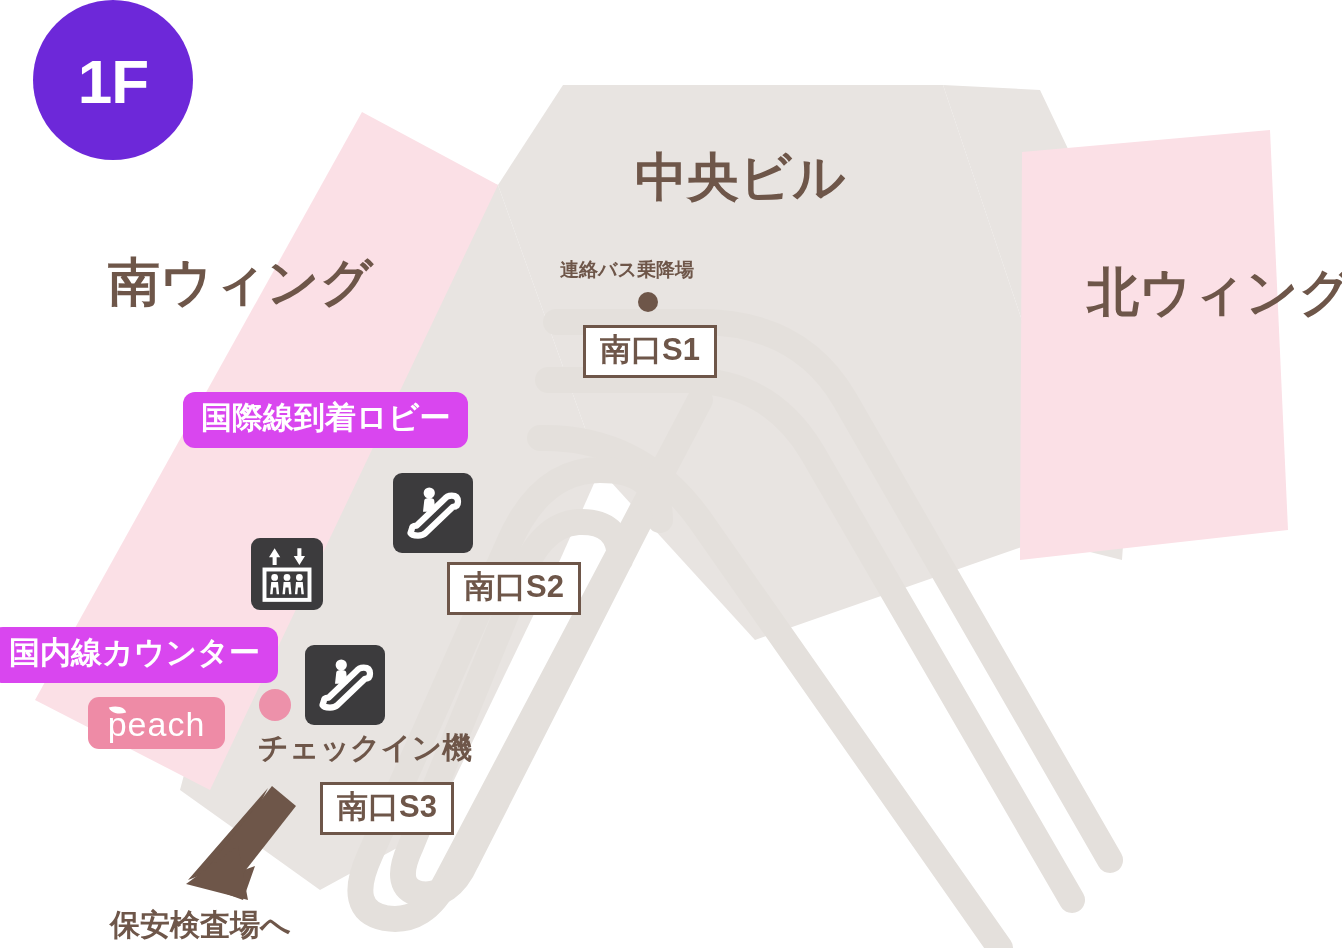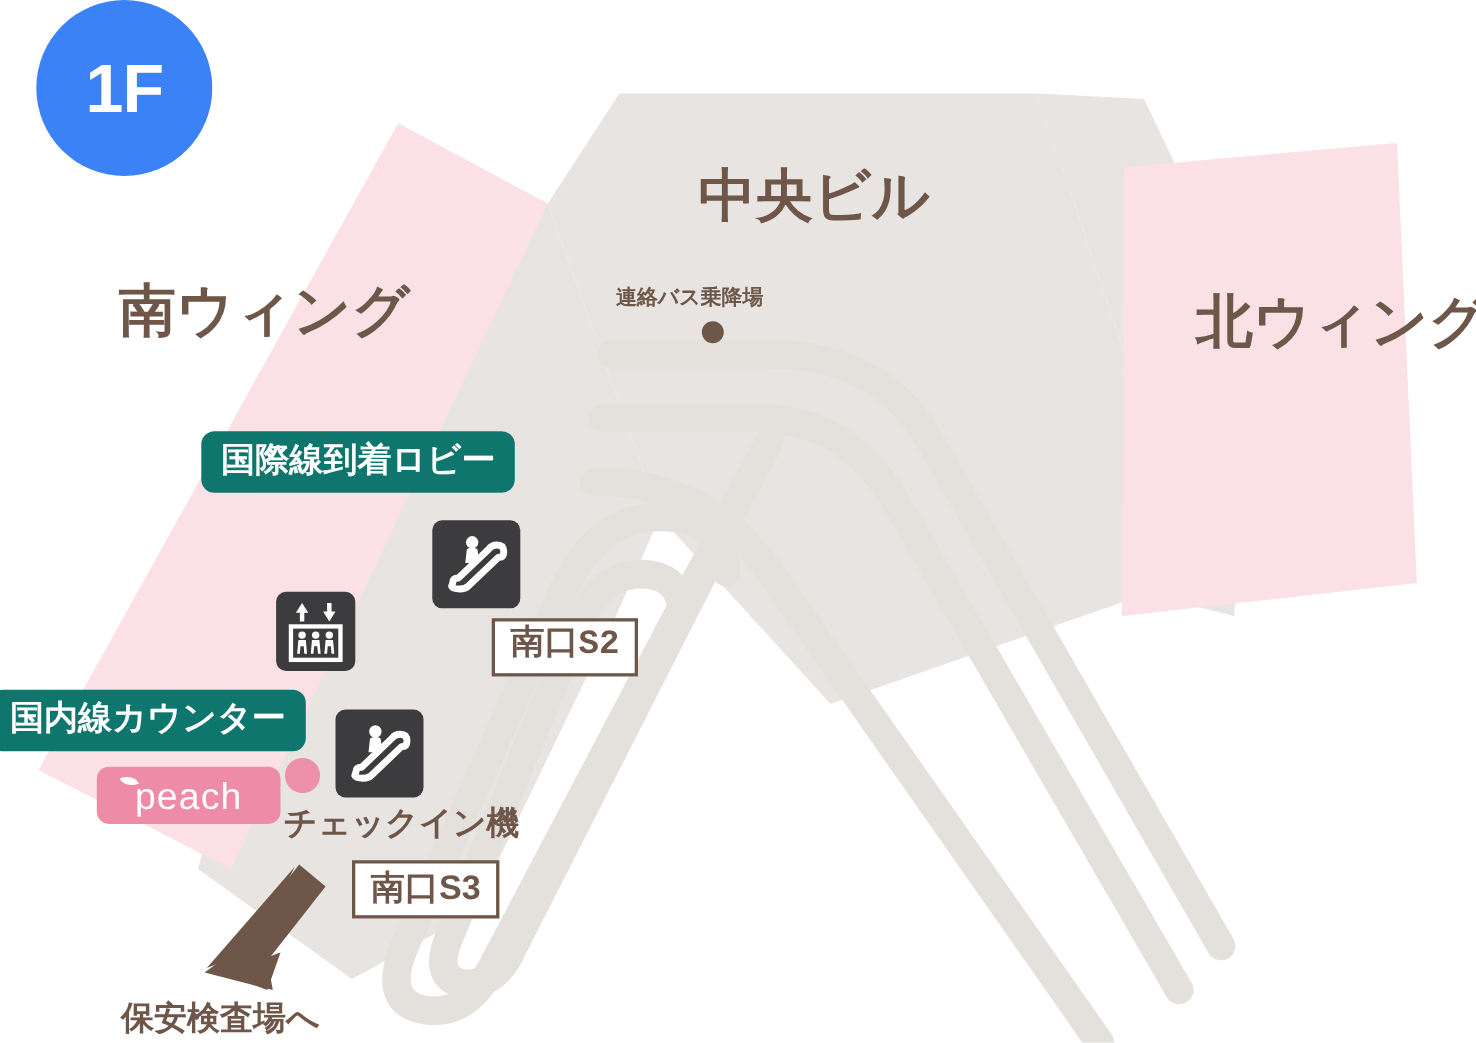--- a/index.html
+++ b/index.html
@@ -26,21 +26,21 @@
   }
 
   
   .floor-badge {
     position: absolute;
     left: 33px;
     top: 0px;
     width: 160px;
     height: 160px;
     border-radius: 50%;
-    background: #3b82f6;
+    background: #6d28d9;
     display: flex;
     align-items: center;
     justify-content: center;
     z-index: 40;
   }
   .floor-badge .floor-text {
     color: #ffffff;
     font-size: 62px;
     font-weight: bold;
     letter-spacing: -1px;
@@ -80,45 +80,45 @@
     border: 3px solid #6E5649;
     color: #6E5649;
     font-size: 31px;
     font-weight: bold;
     padding: 4px 14px 7px 14px;
     white-space: nowrap;
     z-index: 30;
     line-height: 1.15;
   }
   #exit-s1 { left: 583px; top: 325px; }
-  #exit-s2 { left: 447px; top: 562px; font-family: Liberation Mono, monospace; }
+  #exit-s2 { left: 447px; top: 562px; }
   #exit-s3 { left: 320px; top: 782px; }
 
   
   .pill {
     position: absolute;
-    background: #0f766e;
+    background: #d946ef;
     color: #ffffff;
     font-size: 31px;
     font-weight: bold;
     border-radius: 12px;
     padding: 9px 18px 13px 18px;
     white-space: nowrap;
     z-index: 30;
     line-height: 1.1;
   }
   #pill-intl-arrivals { left: 183px; top: 392px; }
   #pill-domestic-counter { left: -9px; top: 627px; }
 
   
   #peach-logo {
     position: absolute;
     left: 88px;
     top: 697px;
-    width: 167px;
+    width: 137px;
     height: 52px;
     background: #EE8BA6;
     border-radius: 11px;
     z-index: 30;
     display: flex;
     align-items: center;
     justify-content: center;
   }
   #peach-logo .peach-wordmark {
     color: #ffffff;
@@ -214,20 +214,21 @@
   <div class="zone-title" id="zone-center">中央ビル</div>
   <div class="zone-title" id="zone-north">北ウィング</div>
 
   <div class="map-text" id="label-bus-stop">連絡バス乗降場</div>
   <div class="map-text" id="label-checkin">チェックイン機</div>
   <div class="map-text" id="label-security">保安検査場へ</div>
 
   <div class="dot" id="dot-bus-stop"></div>
   <div class="dot" id="dot-checkin"></div>
 
+  <div class="exit-box" id="exit-s1">南口S1</div>
   <div class="exit-box" id="exit-s2">南口S2</div>
   <div class="exit-box" id="exit-s3">南口S3</div>
 
   <div class="pill" id="pill-intl-arrivals">国際線到着ロビー</div>
   <div class="pill" id="pill-domestic-counter">国内線カウンター</div>
 
   <div id="peach-logo">
     <span class="peach-leaf"></span>
     <span class="peach-wordmark">peach</span>
   </div>

